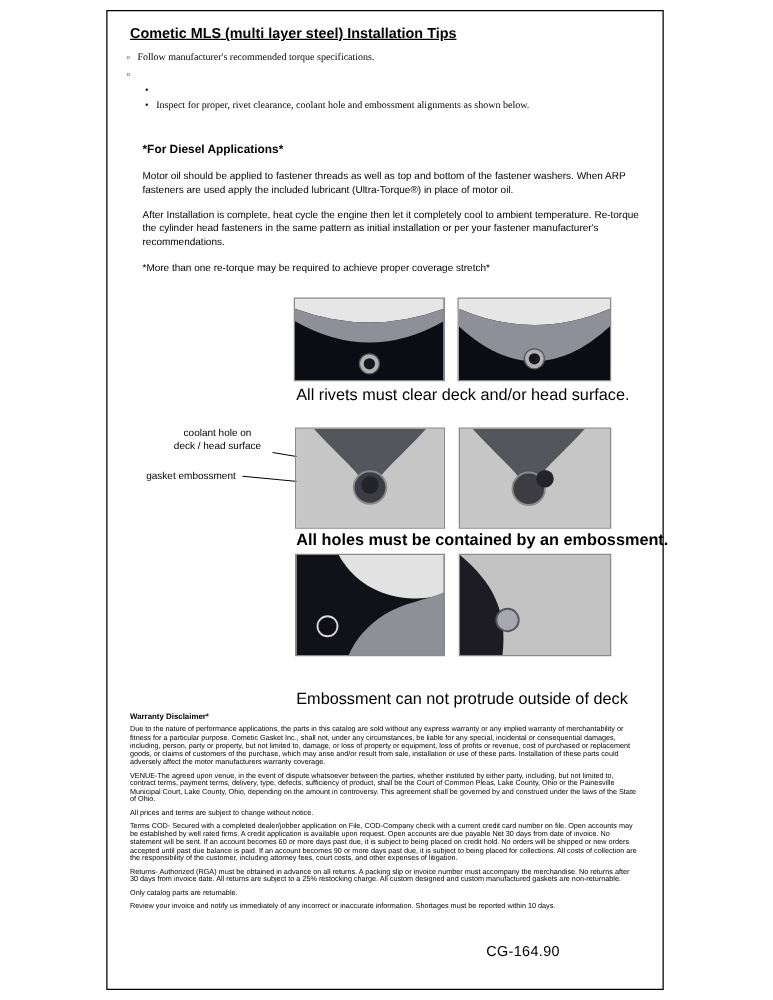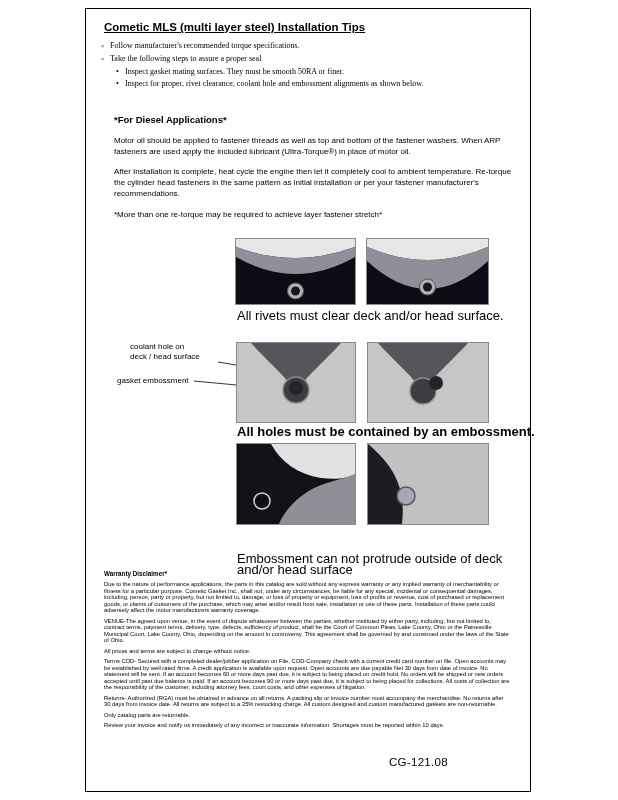--- a/index.html
+++ b/index.html
@@ -42,21 +42,21 @@
   .i-r2r { left:368px; top:343px; width:120px; height:79px; }
   .i-r3l { left:237px; top:444px; width:118px; height:80px; }
   .i-r3r { left:368px; top:444px; width:120px; height:80px; }
 
   .caption { font-size:13px; line-height:11px; }
   .c1 { left:237px; top:310px; }
   .c2 { left:237px; top:426px;font-weight:bold; }
   .c3 { left:237px; top:529px; width:270px;margin-top:24px; }
 
   .annot { font-size:8px; line-height:10px; }
-  .a-coolant { left:130px; top:342px; width:88px; }
+  .a-coolant { left:130px; top:342px; width:88px; text-align:center; }
   .a-emboss { left:117px; top:376px; }
   .a-lines { left:190px; top:352px; width:112px; height:44px; }
 
   .warranty { left:104px; top:570px; width:407px; }
   .w-head { font-size:6.3px; font-weight:bold; margin-bottom:4px; }
   .warranty p { font-size:5.8px; line-height:6.5px; margin-bottom:4px; text-align:left; }
 
   .pagenum { left:389px; top:756px; font-size:11.5px; letter-spacing:0.3px; }
 </style>
 </head>
@@ -66,36 +66,34 @@
 
 <h1 class="abs title">Cometic MLS (multi layer steel) Installation Tips</h1>
 
 <div class="abs tips">
   <div class="bullet lvl1">
     <span class="marker"></span>
     <span>Follow manufacturer's recommended torque specifications.</span>
   </div>
   <div class="bullet lvl1">
     <span class="marker"></span>
-    <span>Take the following steps to assure a proper seal</span>
   </div>
   <div class="bullet lvl2">
     <span class="marker"></span>
-    <span>Inspect gasket mating surfaces.  They must be smooth 50RA or finer.</span>
   </div>
   <div class="bullet lvl2">
     <span class="marker"></span>
     <span>Inspect for proper, rivet clearance, coolant hole and embossment alignments as shown below.</span>
   </div>
 </div>
 
 <h2 class="abs diesel-heading">*For Diesel Applications*</h2>
 <p class="abs para p1">Motor oil should be applied to fastener threads as well as top and bottom of the fastener washers. When ARP fasteners are used apply the included lubricant (Ultra-Torque®) in place of motor oil.</p>
 <p class="abs para p2">After Installation is complete, heat cycle the engine then let it completely cool to ambient temperature. Re-torque the cylinder head fasteners in the same pattern as initial installation or per your fastener manufacturer's recommendations.</p>
-<p class="abs para p3">*More than one re-torque may be required to achieve layer fastener stretch*</p>
+<p class="abs para p3">*More than one re-torque may be required to achieve proper coverage stretch*</p>
 
 <div class="abs dlabel r1rl">RIGHT</div>
 <div class="abs dlabel r1wl">WRONG</div>
 
 <div class="abs dimg i-r1l">
   <svg viewBox="0 0 119 65" preserveAspectRatio="none">
     <rect width="119" height="65" fill="#0c0c14"></rect>
     <path d="M0,0 H119 V8 Q59.5,30 0,8 Z" fill="#e6e6e6"></path>
     <path d="M0,8 Q59.5,30 119,8 V18 Q59.5,52 0,18 Z" fill="#8f8f99"></path>
     <circle cx="59.5" cy="52" r="8" fill="#b2b2b2"></circle>
@@ -161,27 +159,26 @@
 </div>
 <div class="abs dimg i-r3r">
   <svg viewBox="0 0 120 80" preserveAspectRatio="none">
     <rect width="120" height="80" fill="#c2c2c2"></rect>
     <path d="M0,0 C26,22 38,44 34,80 L0,80 Z" fill="#1c1c22"></path>
     <circle cx="38" cy="52" r="9" fill="#a8a8b0" stroke="#55555f" stroke-width="1.5"></circle>
   </svg>
 </div>
 <div class="abs caption c3">
   <div>Embossment can not protrude outside of deck</div>
-  <div>and/or head surface</div>
 </div>
 
 <div class="abs warranty">
   <div class="w-head">Warranty Disclaimer*</div>
   <p>Due to the nature of performance applications, the parts in this catalog are sold without any express warranty or any implied warranty of merchantability or fitness for a particular purpose.  Cometic Gasket Inc., shall not, under any circumstances, be liable for any special, incidental or consequential damages, including, person, party or property, but not limited to, damage, or loss of property or equipment, loss of profits or revenue, cost of purchased or replacement goods, or claims of customers of the purchase, which may arise and/or result from sale, installation or use of these parts.  Installation of these parts could adversely affect the motor manufacturers warranty coverage.</p>
   <p>VENUE-The agreed upon venue, in the event of dispute whatsoever between the parties, whether instituted by either party, including, but not limited to, contract terms, payment terms, delivery, type, defects, sufficiency of product, shall be the Court of Common Pleas, Lake County, Ohio or the Painesville Municipal Court, Lake County, Ohio, depending on the amount in controversy. This agreement shall be governed by and construed under the laws of the State of Ohio.</p>
   <p>All prices and terms are subject to change without notice.</p>
   <p>Terms COD- Secured with a completed dealer/jobber application on File, COD-Company check with a current credit card number on file.  Open accounts may be established by well rated firms.  A credit application is available upon request.  Open accounts are due payable Net 30 days from date of invoice.  No statement will be sent.  If an account becomes 60 or more days past due, it is subject to being placed on credit hold.  No orders will be shipped or new orders accepted until past due balance is paid.  If an account becomes 90 or more days past due, it is subject to being placed for collections.  All costs of collection are the responsibility of the customer, including attorney fees, court costs, and other expenses of litigation.</p>
   <p>Returns- Authorized (RGA) must be obtained in advance on all returns.  A packing slip or invoice number must accompany the merchandise.  No returns after 30 days from invoice date.  All returns are subject to a 25% restocking charge.  All custom designed and custom manufactured gaskets are non-returnable.</p>
   <p>Only catalog parts are returnable.</p>
   <p>Review your invoice and notify us immediately of any incorrect or inaccurate information. Shortages must be reported within 10 days.</p>
 </div>
 
-<div class="abs pagenum">CG-121.08</div>
+<div class="abs pagenum">CG-164.90</div>
 
 </body></html>

